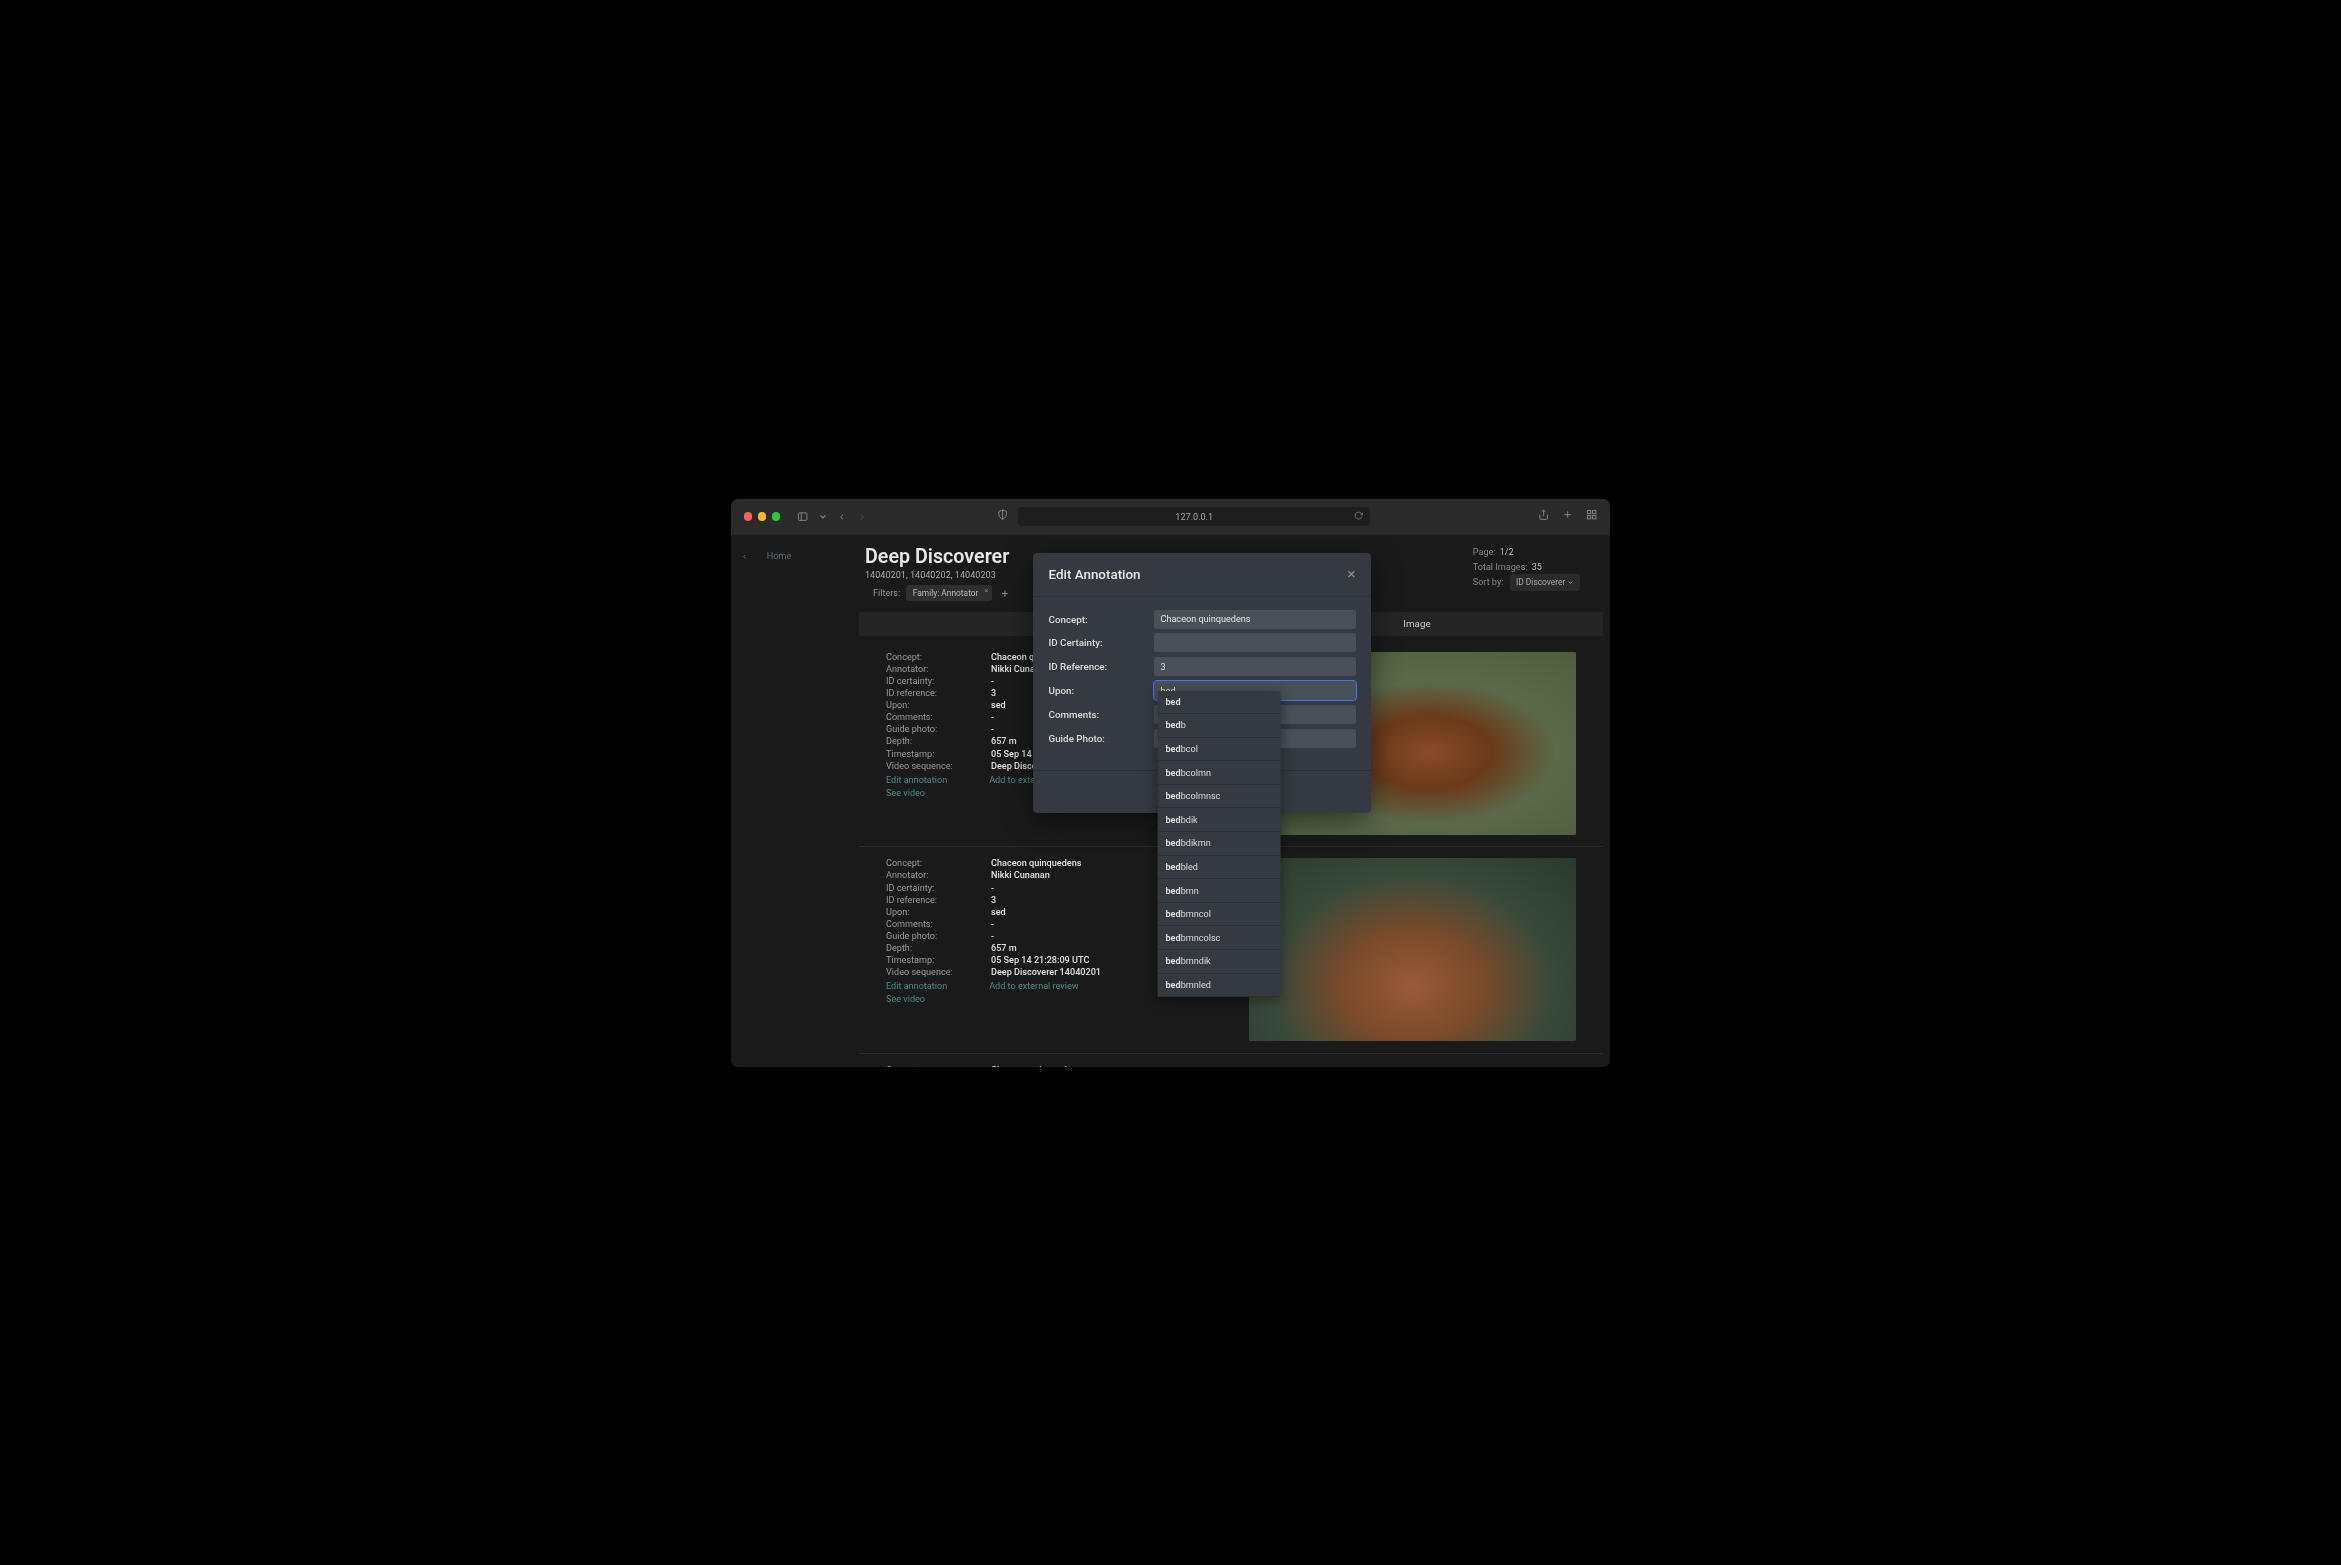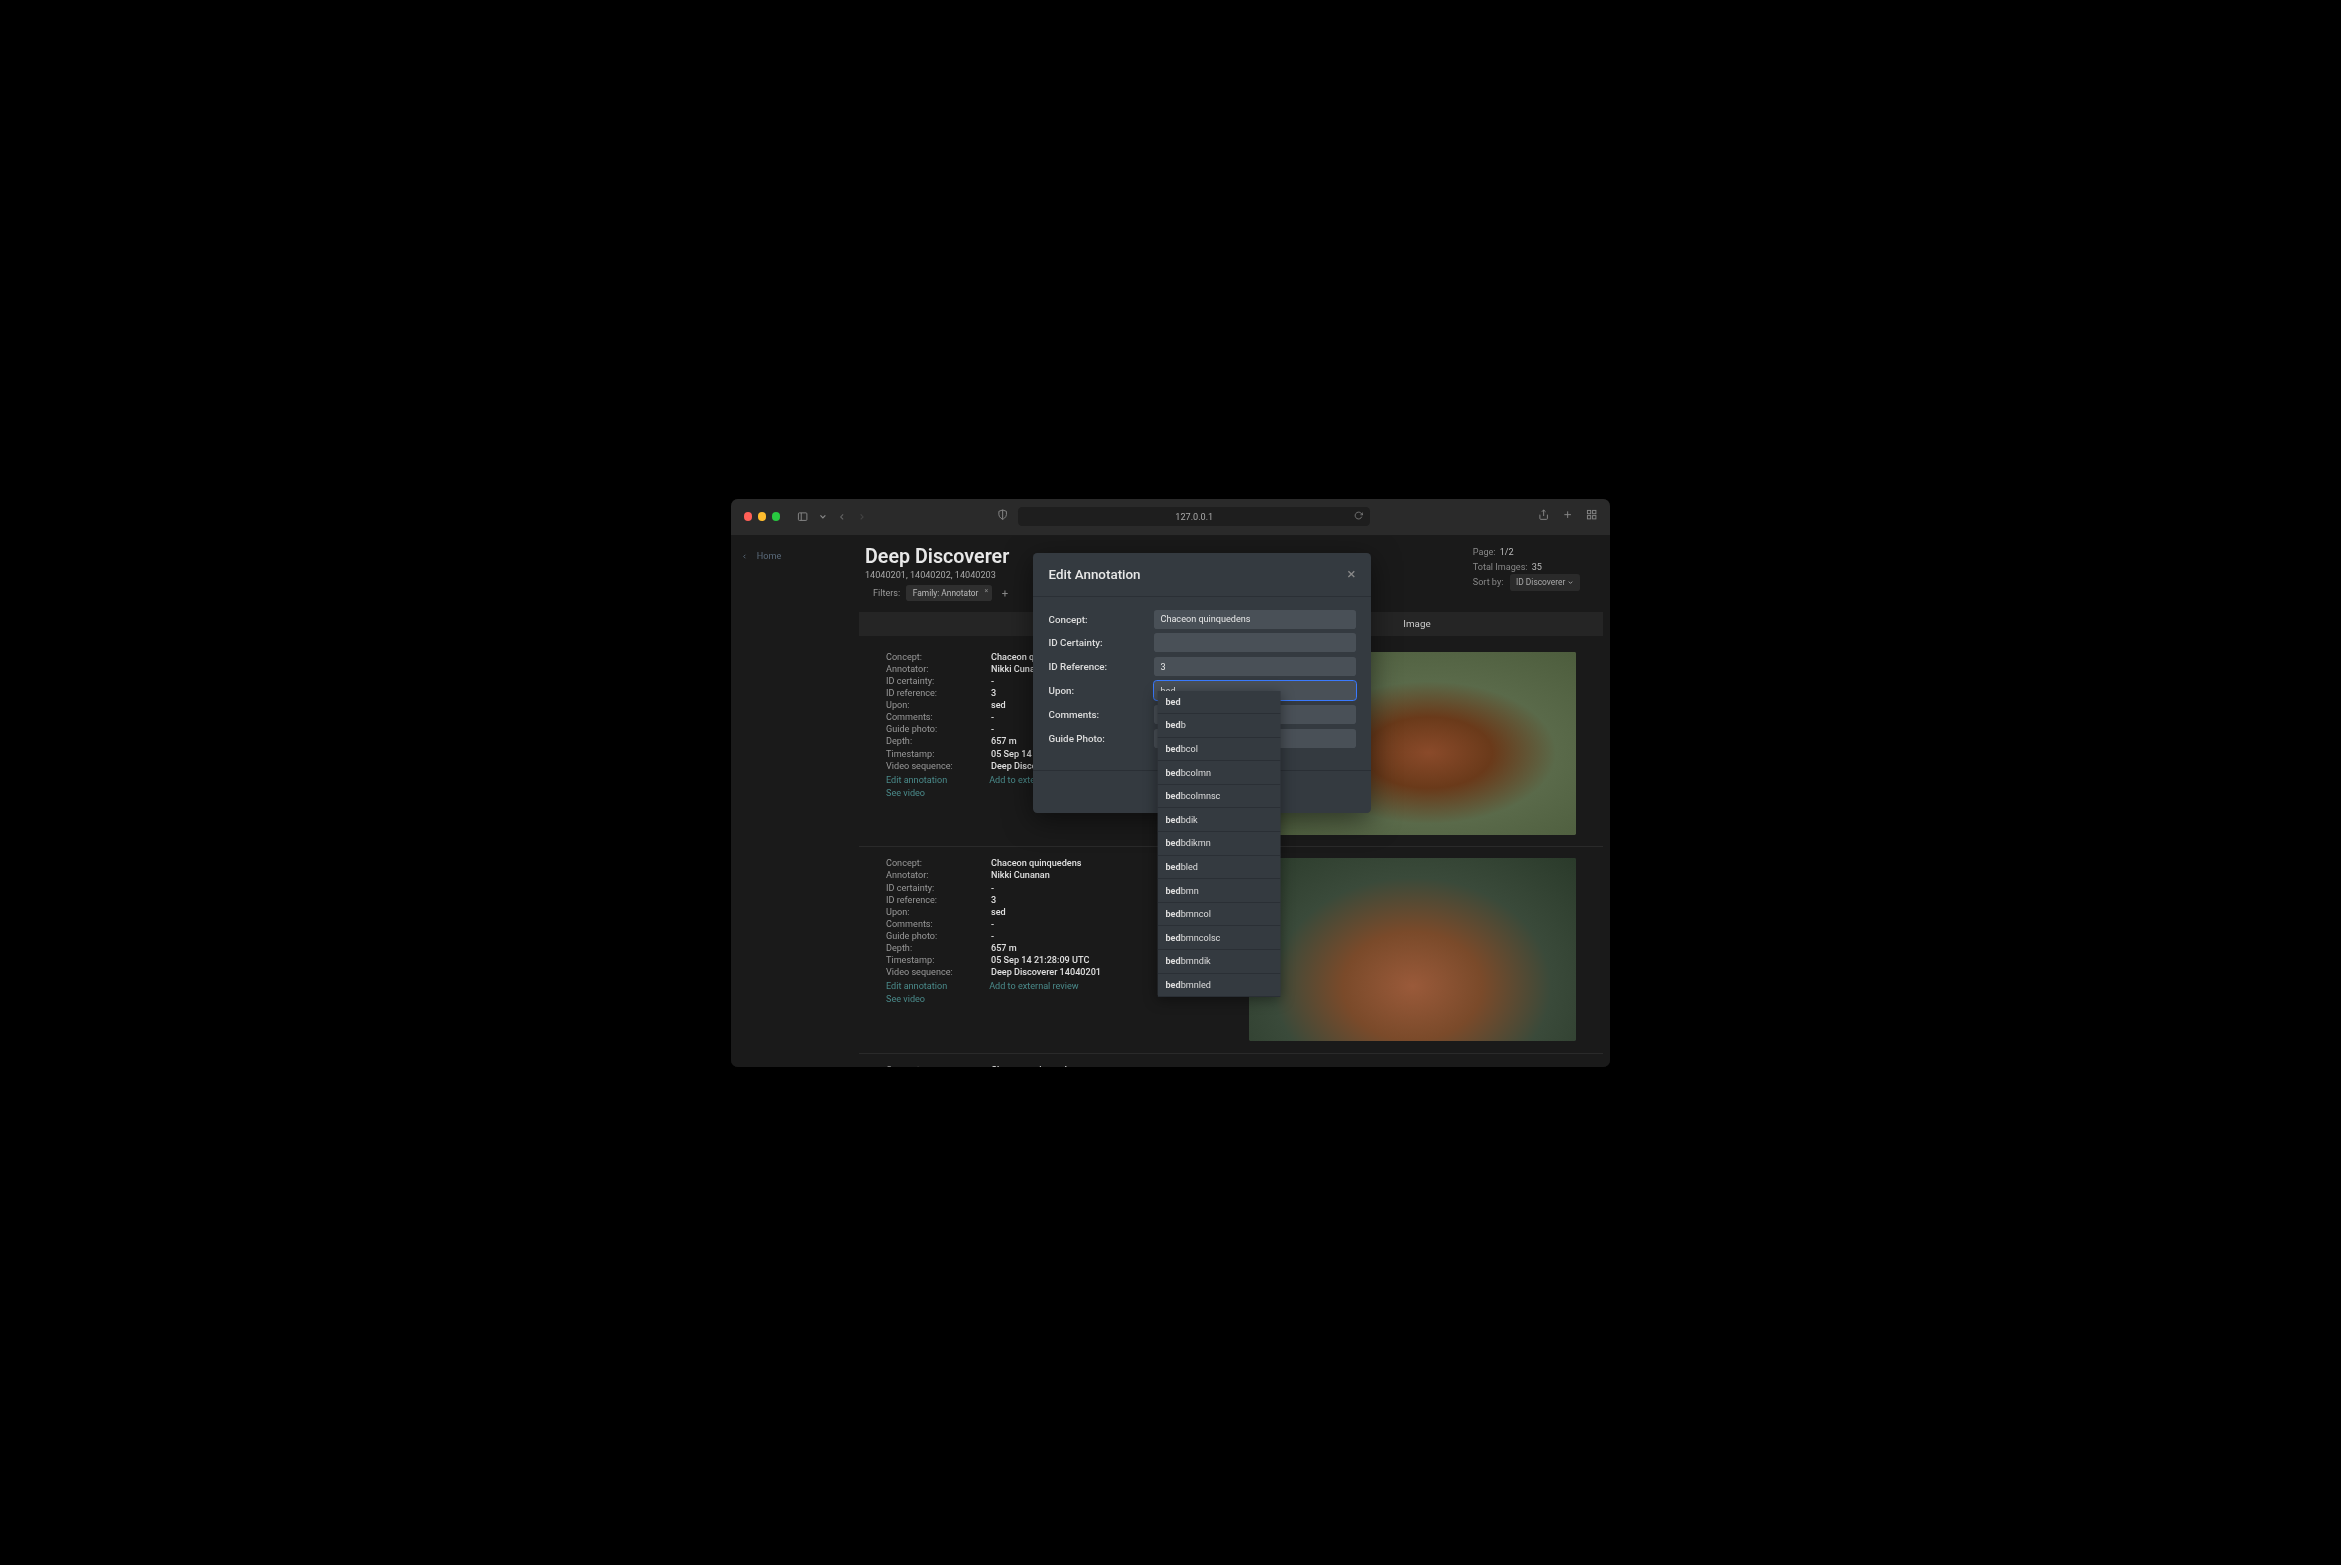--- a/index.html
+++ b/index.html
@@ -14,21 +14,21 @@
 .tb-group{display:flex;align-items:center;gap:5.6px;margin-left:12.7px;}
 .tb-icon{width:19.7px;height:17px;display:flex;align-items:center;justify-content:center;color:#888;border-radius:2.8px;}
 .tb-icon svg{width:11.3px;height:11.3px;}
 .nav-arrows{display:flex;gap:2.8px;margin-left:5.6px;}
 .nav-arr{width:17px;height:17px;display:flex;align-items:center;justify-content:center;color:#666;}
 .shield{margin-left:auto;color:#888;}
 .addr{flex:0 0 352px;height:19.7px;background:#1e1e1e;border-radius:4.2px;margin-left:9.8px;display:flex;align-items:center;justify-content:center;color:#aaa;font-size:9.1px;position:relative;}
 .reload{position:absolute;right:7px;color:#888;}
 .tb-right{margin-left:auto;display:flex;gap:12.7px;color:#888;}
 .content{flex:1;background:#1a1a1a;position:relative;overflow:hidden;}
-.home{position:absolute;top:15.5px;left:9.8px;color:#5a6a7a;font-size:9.1px;display:flex;align-items:center;gap:9px;}
+.home{position:absolute;top:15.5px;left:9.8px;color:#5a6a7a;font-size:9.1px;display:flex;align-items:center;gap:19px;}
 .header{position:absolute;top:9.8px;left:134px;right:30px;}
 .h-title{color:#e8e8e8;font-size:19.7px;font-weight:600;}
 .h-sub{color:#a8a8a8;font-size:9.1px;margin-top:1.4px;}
 .h-filters{margin-top:5.6px;display:flex;align-items:center;gap:5.6px;margin-left:8px;}
 .h-filters-lbl{color:#999;font-size:9.1px;}
 .chip{background:#2f2f2f;color:#bbb;font-size:8.4px;padding:2.8px 14px 2.8px 7px;border-radius:2.8px;position:relative;}
 .chip-x{position:absolute;right:4.2px;top:2.1px;font-size:7px;color:#888;}
 .plus-btn{color:#888;font-size:11.3px;width:14px;height:14px;display:flex;align-items:center;justify-content:center;}
 .h-right{position:absolute;top:0;right:0;color:#bbb;font-size:9.1px;line-height:1.6;}
 .h-right .lbl{color:#888;margin-right:4.2px;}

